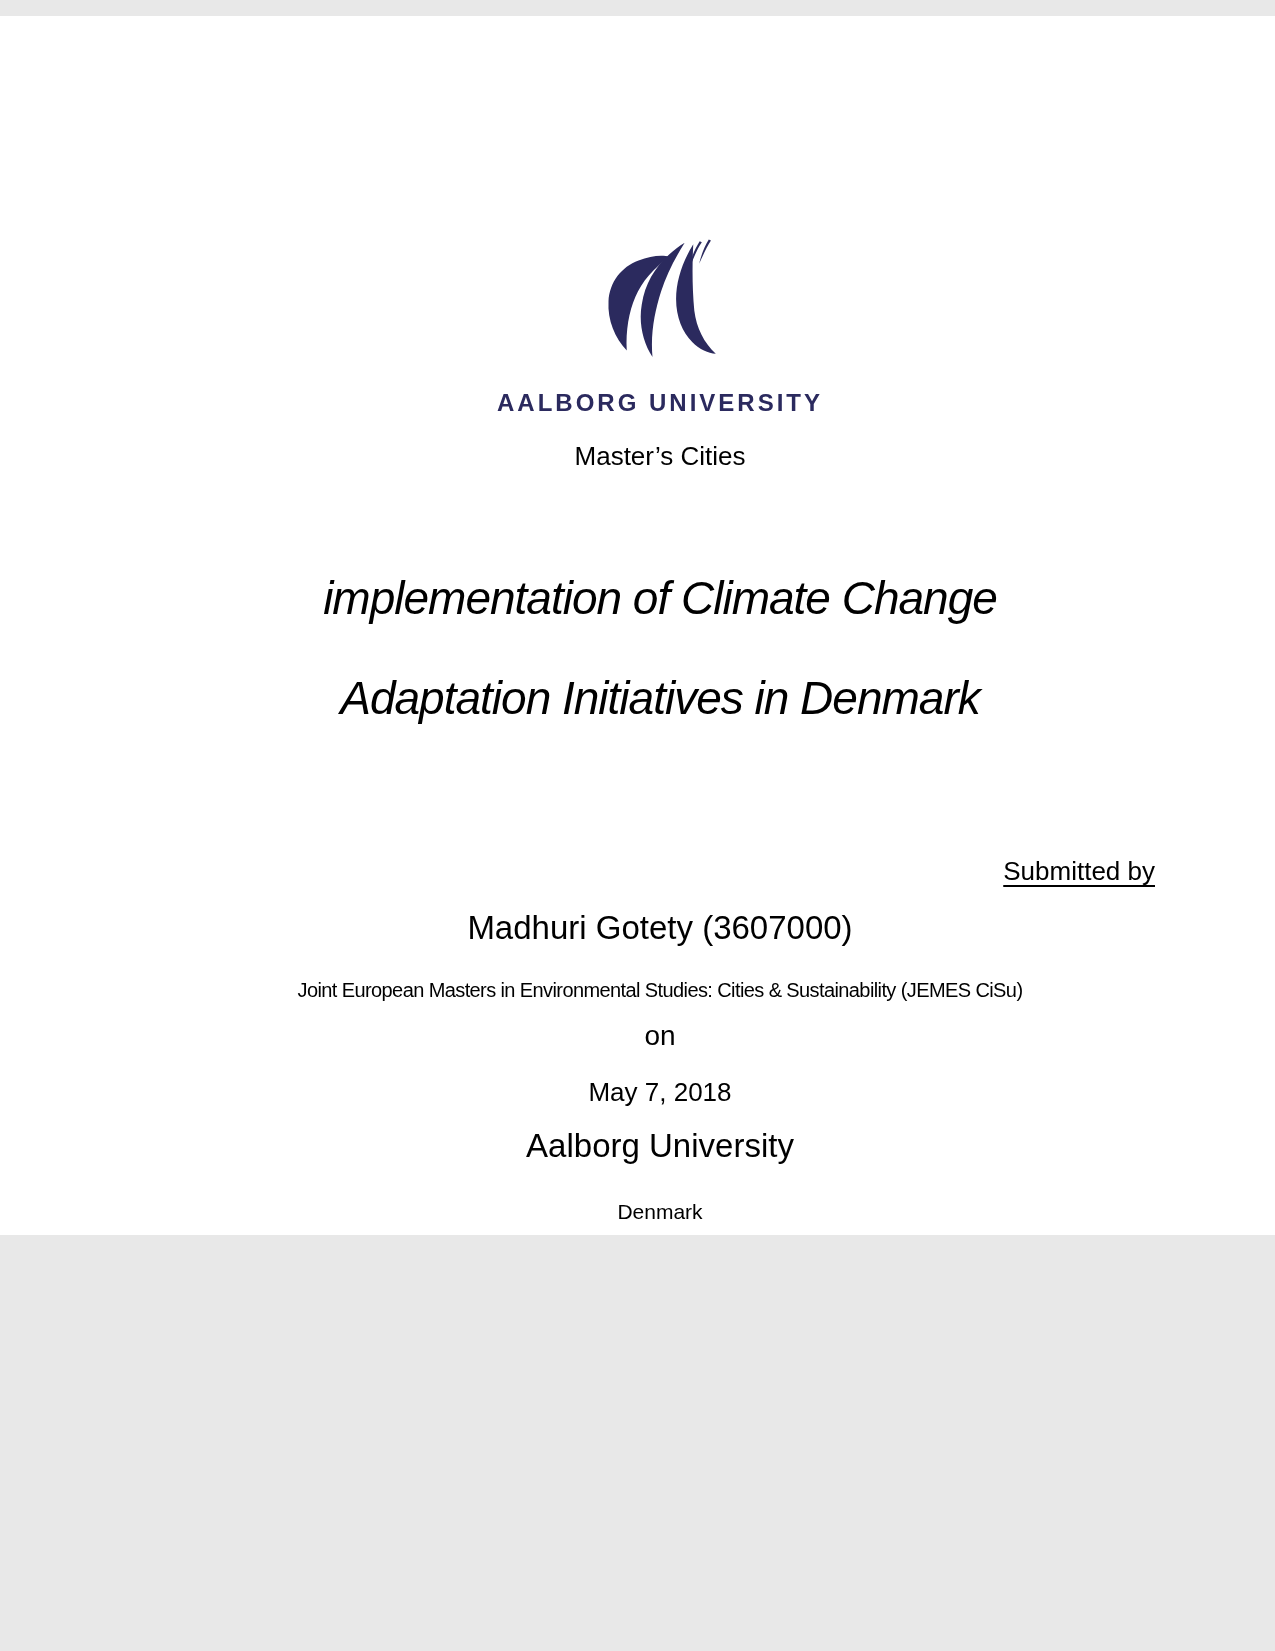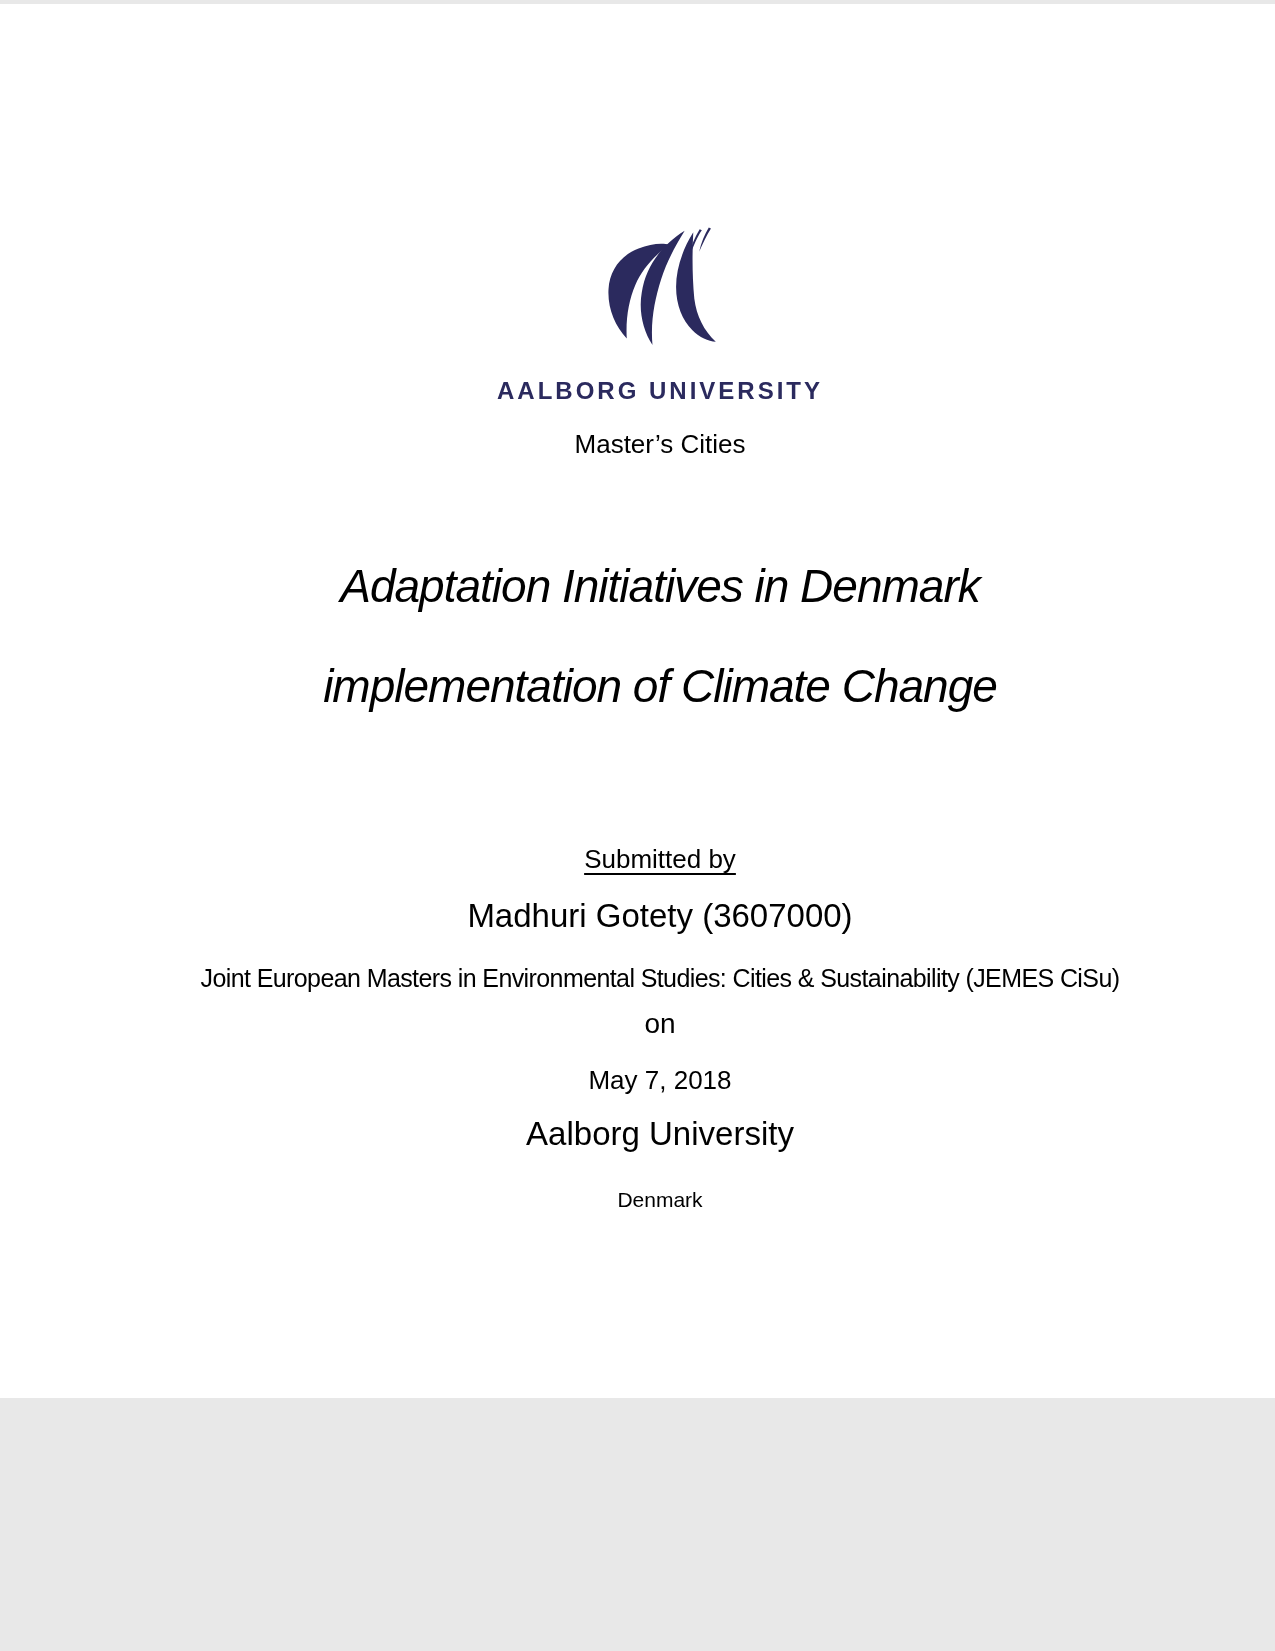--- a/index.html
+++ b/index.html
@@ -1,19 +1,19 @@
 <!DOCTYPE html>
 <html><head>
 <meta charset="utf-8">
 <style>
   html,body{margin:0;padding:0;background:#e8e8e8;}
   .page{
     position:relative;
-    width:1275px;height:1394px;
-    margin:4px auto;
+    width:1275px;height:1219px;
+    margin:16px auto;
     background:#ffffff;
     box-sizing:border-box;
     padding:222px 120px 0 165px;
     font-family:"Liberation Sans", sans-serif;
     color:#000000;
     overflow:hidden;
   }
   .centered{text-align:center;}
   .logo-svg{display:block;margin:0 auto;width:118px;height:120px;}
   .wordmark{
@@ -31,34 +31,34 @@
   .title-block{
     margin-top:76px;
     font-size:46px;
     line-height:100px;
     font-style:italic;
     letter-spacing:-1px;
     white-space:nowrap;
   }
   .submitted-label{
     margin-top:106px;
-    font-size:26px;line-height:34px;
+    font-size:26px;line-height:34px;text-align:right;
   }
   .submitted-label span{
     text-decoration:underline;
     text-underline-offset:5px;
     text-decoration-thickness:2px;
   }
   .author-line{
     margin-top:18px;
     font-size:33px;line-height:44px;
   }
   .program-line{
     margin-top:22px;
-    font-size:25px;line-height:36px;
+    font-size:20px;line-height:36px;
     letter-spacing:-0.6px;
     white-space:nowrap;
   }
   .on-line{margin-top:10px;font-size:28px;line-height:36px;}
   .date-line{margin-top:20px;font-size:26px;line-height:36px;}
   .institution-line{margin-top:14px;font-size:33px;line-height:44px;}
   .country-line{margin-top:22px;font-size:21px;line-height:44px;}
   .supervisor-block{
     margin-top:66px;
     text-align:left;
@@ -79,22 +79,22 @@
         <path d="M106,5 C96,21 90,39 90,56 C90,73 96,87 105,96 C112,103 120,106.5 127,107 C116,97 109,83 107,67 C105,46 105,25 106,5 Z"></path>
         <path d="M112,2 C107,10 103,20 101,31 C105,21 109,10 114,3 Z"></path>
         <path d="M120.5,0.5 C116.5,7 113.5,14.5 111.5,23 C115,15.5 118.5,7.5 122.5,1.5 Z"></path>
       </g>
     </svg>
     <div class="wordmark centered">AALBORG UNIVERSITY</div>
     <div class="thesis-type centered">Master’s Cities</div>
   </div>
 
   <div class="title-block centered">
+    <div>implementation of Climate Change</div>
     <div>Adaptation Initiatives in Denmark</div>
-    <div>implementation of Climate Change</div>
   </div>
 
   <div class="centered">
     <div class="submitted-label">
       <span>Submitted by</span>
     </div>
     <div class="author-line">Madhuri Gotety (3607000)</div>
     <div class="program-line">Joint European Masters in Environmental Studies: Cities &amp; Sustainability (JEMES CiSu)</div>
     <div class="on-line">on</div>
     <div class="date-line">May 7, 2018</div>

